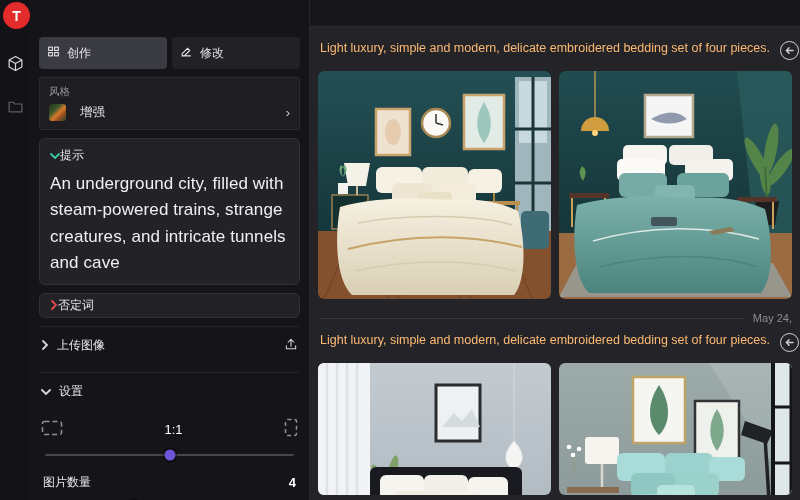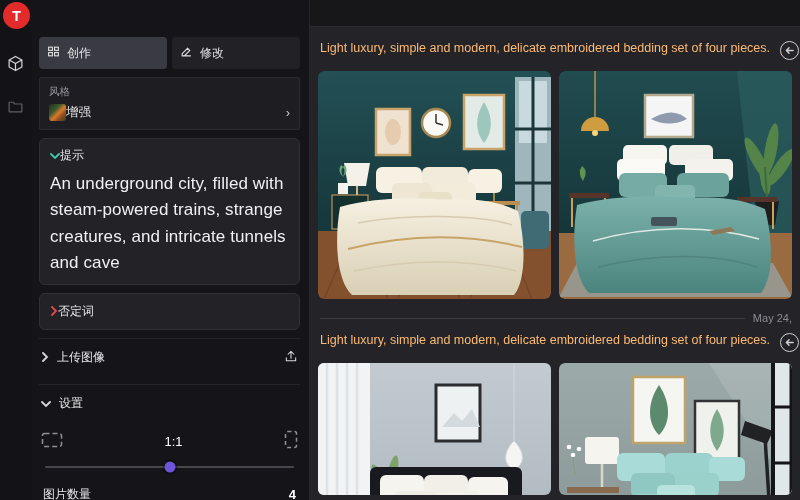--- a/index.html
+++ b/index.html
@@ -15,21 +15,21 @@
   
   .panel{width:280px;flex:0 0 280px;background:#151519;border-right:1px solid #26262b;
          box-sizing:border-box;padding:37px 9px 0 9px;font-size:12px}
   .tabs{display:flex;gap:5px}
   .tab{flex:1;height:32px;border-radius:4px;display:flex;align-items:center;gap:7px;padding-left:8px;
        box-sizing:border-box;font-size:12px;color:#e3e3e6;cursor:pointer}
   .tab.active{background:#3a3a42}
   .tab.inactive{background:#212126}
   .section-card{background:#1d1d22;border:1px solid #2a2a30;border-radius:2px;margin-top:8px;padding:7px 9px 8px}
   .mini-label{font-size:10.5px;color:#94949b;margin-bottom:5px}
-  .style-row{display:flex;align-items:center;gap:0}
+  .style-row{display:flex;align-items:center;gap:14px}
   .style-thumb{width:17px;height:17px;border-radius:3px;
       background:linear-gradient(135deg,#21301f 0%,#3f5a2c 35%,#d97a2c 55%,#8a4a1e 75%,#2f4a26 100%)}
   .style-row .grow{flex:1;font-size:12.5px}
   .chev{color:#c9c9ce;font-size:13px}
   .box{background:#222227;border:1px solid #303036;border-radius:6px;margin-top:8px;padding:8px 10px}
   .box-head{display:flex;align-items:center;font-size:12px;color:#e6e6e9}
   .prompt-text{margin-top:7px;font-size:17px;line-height:1.55;color:#f0f0f2;letter-spacing:.1px}
   .row-line{display:flex;align-items:center;gap:8px;padding:10px 2px;border-top:1px solid #242429;margin-top:8px}
   .row-line .grow{flex:1}
   .settings-block{padding:2px 2px 0}
@@ -115,21 +115,21 @@
       <span>
         <svg width="10" height="8" viewBox="0 0 10 8" fill="none" stroke="#3ec9a7" stroke-width="1.8" stroke-linecap="round">
             <path d="M1 2 L5 6 L9 2"></path>
           </svg>
       </span>
       <span>提示</span>
     </div>
     <div class="prompt-text">An underground city, filled with steam-powered trains, strange creatures, and intricate tunnels and cave</div>
   </div>
 
-  <div class="box" style="padding:9px 10px">
+  <div class="box" style="padding:3px 10px">
     <div class="box-head">
       <span>
         <svg width="8" height="10" viewBox="0 0 8 10" fill="none" stroke="#e5484d" stroke-width="1.8" stroke-linecap="round">
             <path d="M2 1 L6 5 L2 9"></path>
           </svg>
       </span>
       <span>否定词</span>
     </div>
   </div>
 

